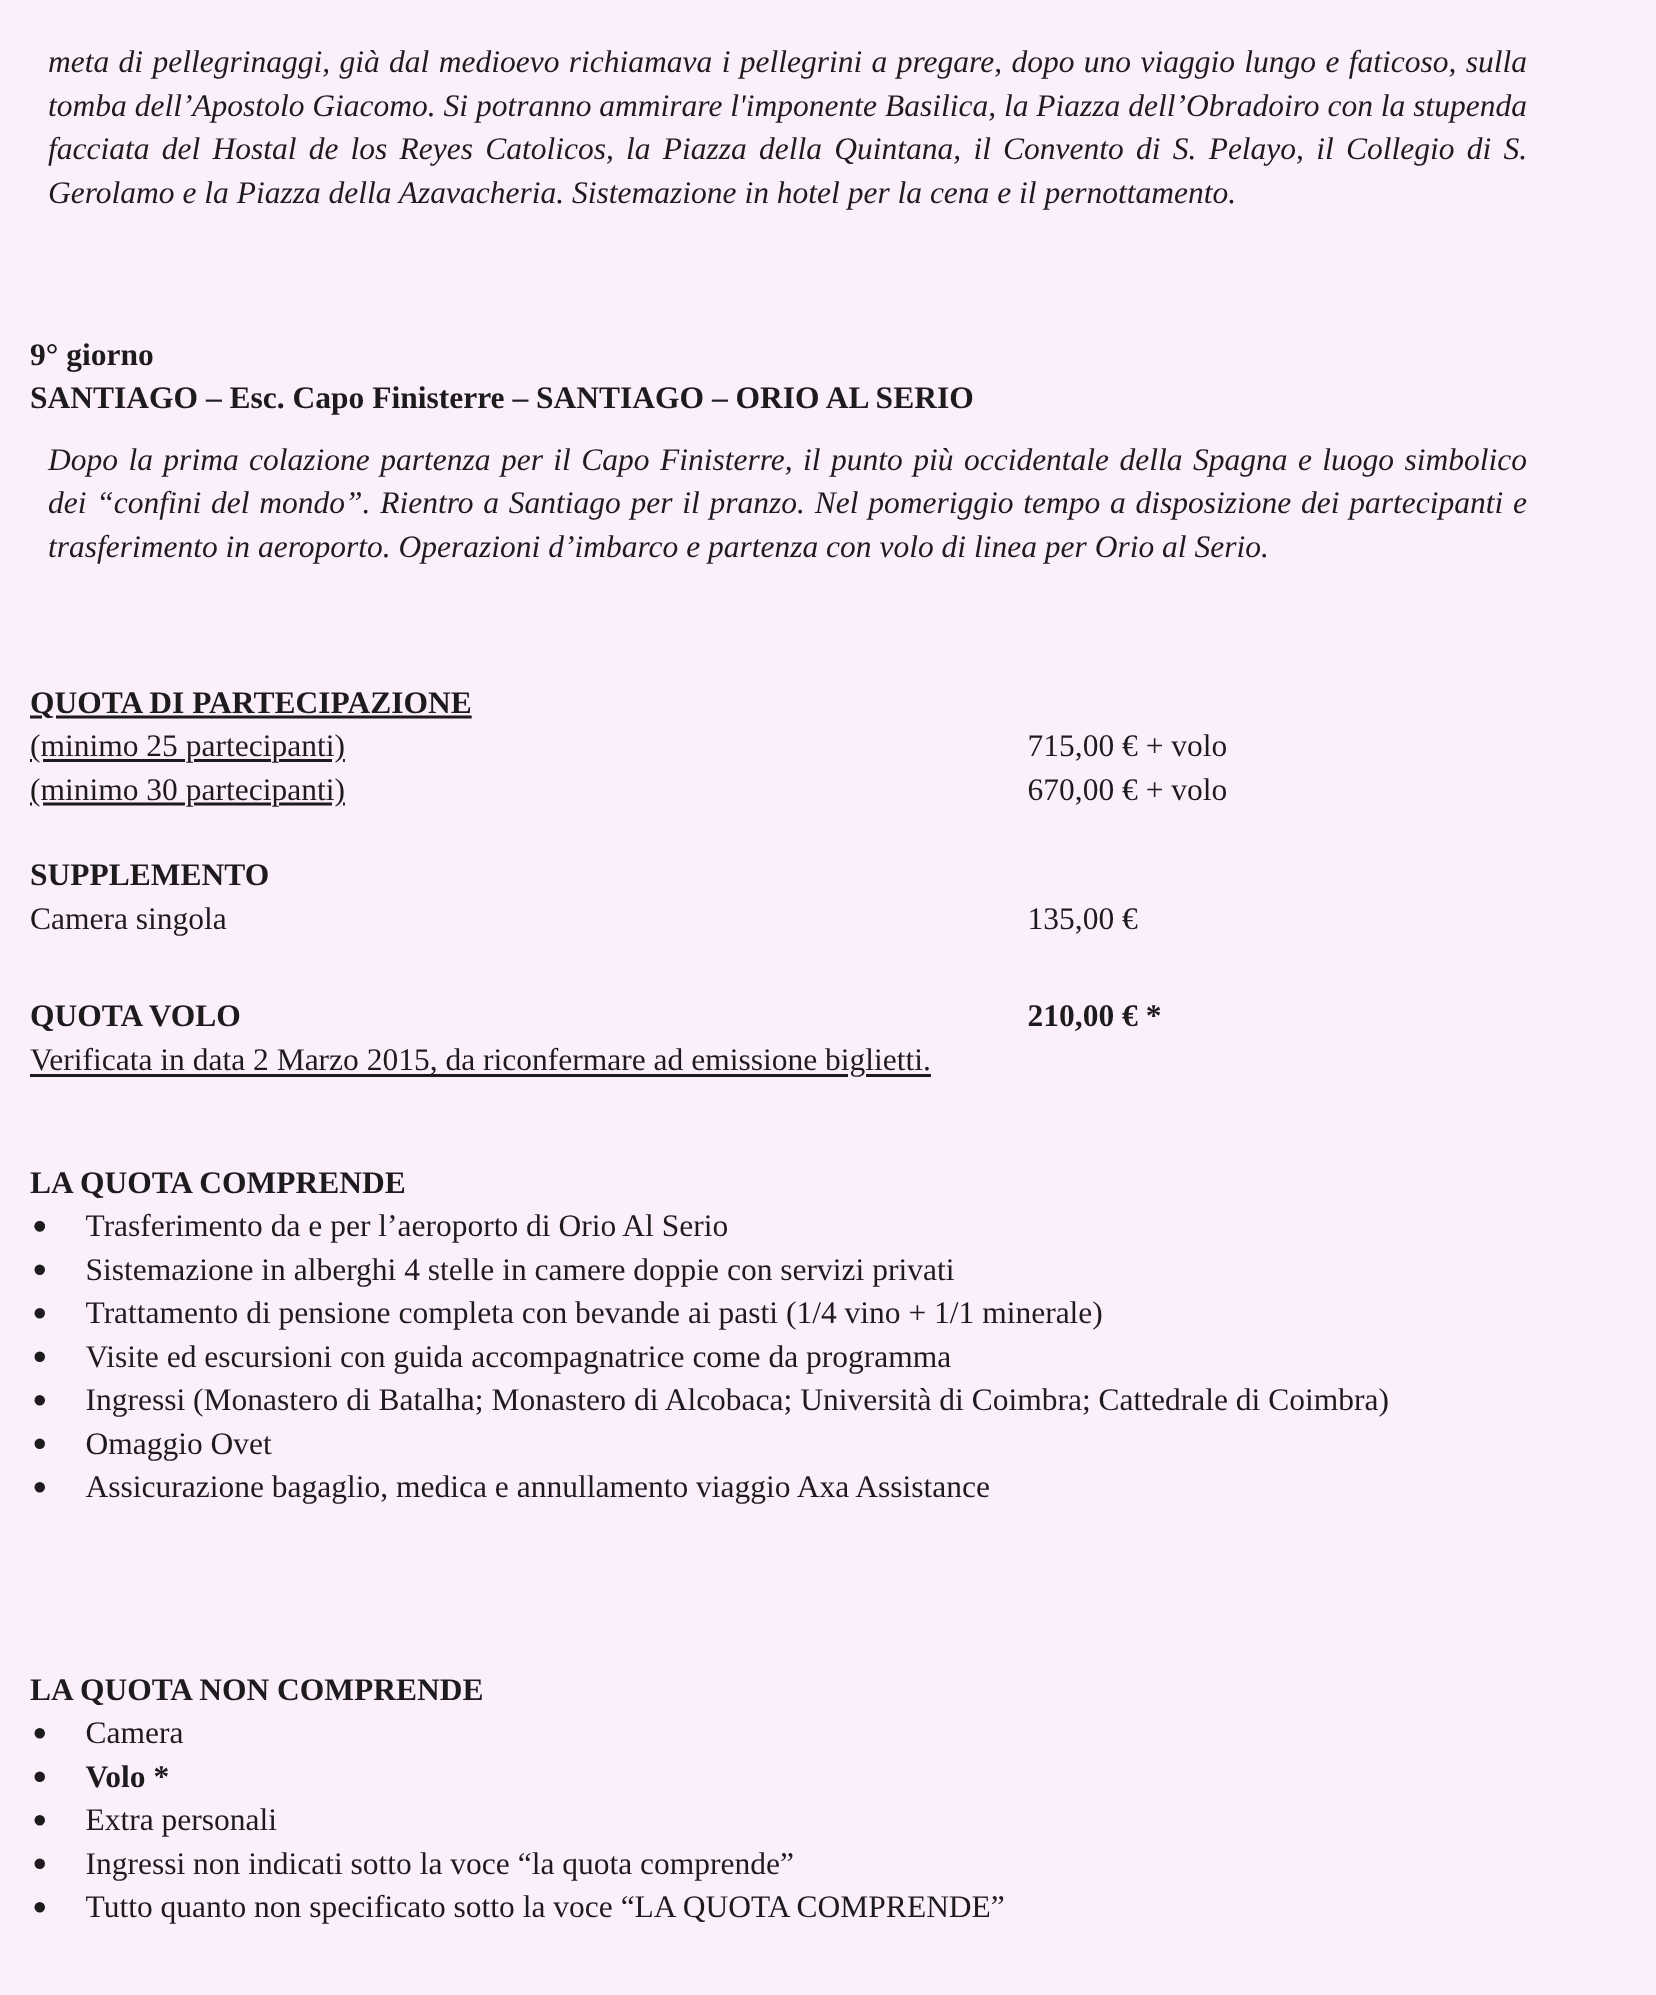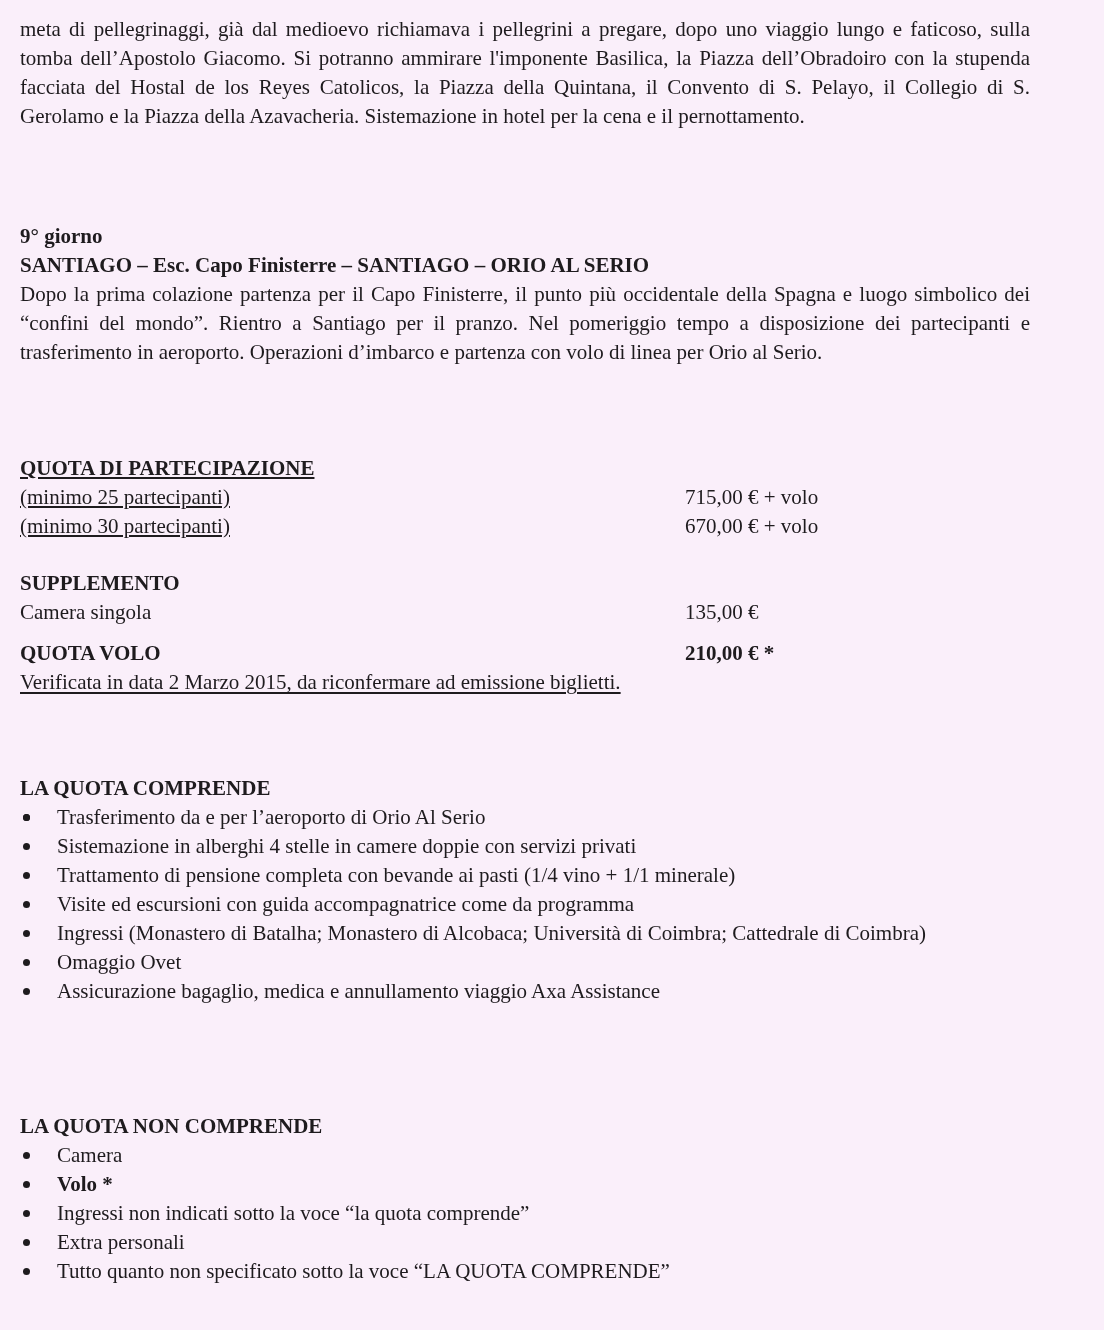--- a/index.html
+++ b/index.html
@@ -7,21 +7,21 @@
     width: 1104px;
     height: 1330px;
     background: #faeffa;
     color: #1e1b1e;
     font-family: "Liberation Serif", "DejaVu Serif", serif;
     font-size: 21px;
     line-height: 29px;
     overflow: hidden;
     position: relative;
   }
-  p { margin: 0; text-align: justify; text-align-last: left; }
+  p { margin: 12px; text-align: justify; text-align-last: left; font-style: italic; }
   .block { position: absolute; left: 20px; width: 1010px; }
   .b { font-weight: bold; }
   .row { position: relative; height: 29px; white-space: nowrap; }
   .row .price { position: absolute; left: 665px; top: 0; }
   .u { text-decoration: underline; text-underline-offset: 3px; white-space: nowrap; }
   ul { list-style: none; margin: 0; padding: 0; }
   li { position: relative; padding-left: 37px; }
   li .bullet {
     position: absolute; left: 3px; top: 11px;
     width: 7px; height: 7px; border-radius: 50%; background: #1e1b1e;
@@ -53,21 +53,21 @@
 </div>
 
 <div class="block" style="top:569px;">
   <div class="b">SUPPLEMENTO</div>
   <div class="row">
     <span>Camera singola</span>
     <span class="price">135,00 €</span>
   </div>
 </div>
 
-<div class="block" style="top:639px;">
+<div class="block" style="top:663px;">
   <div class="row b">
     <span>QUOTA VOLO</span>
     <span class="price">210,00 € *</span>
   </div>
   <div class="u">Verificata in data 2 Marzo 2015, da riconfermare ad emissione biglietti.</div>
 </div>
 
 <div class="block" style="top:774px;">
   <div class="b">LA QUOTA COMPRENDE</div>
   <ul>
@@ -80,17 +80,17 @@
     <li><span class="bullet"></span><span>Omaggio Ovet</span></li>
     <li><span class="bullet"></span><span>Assicurazione bagaglio, medica e annullamento viaggio Axa Assistance</span></li>
   </ul>
 </div>
 
 <div class="block" style="top:1112px;">
   <div class="b">LA QUOTA NON COMPRENDE</div>
   <ul>
     <li><span class="bullet"></span><span>Camera</span></li>
     <li><span class="bullet"></span><span class="b">Volo *</span></li>
+    <li><span class="bullet"></span><span>Extra personali</span></li>
     <li><span class="bullet"></span><span>Ingressi non indicati sotto la voce “la quota comprende”</span></li>
-    <li><span class="bullet"></span><span>Extra personali</span></li>
     <li><span class="bullet"></span><span>Tutto quanto non specificato sotto la voce “LA QUOTA COMPRENDE”</span></li>
   </ul>
 </div>
 
 </body></html>

